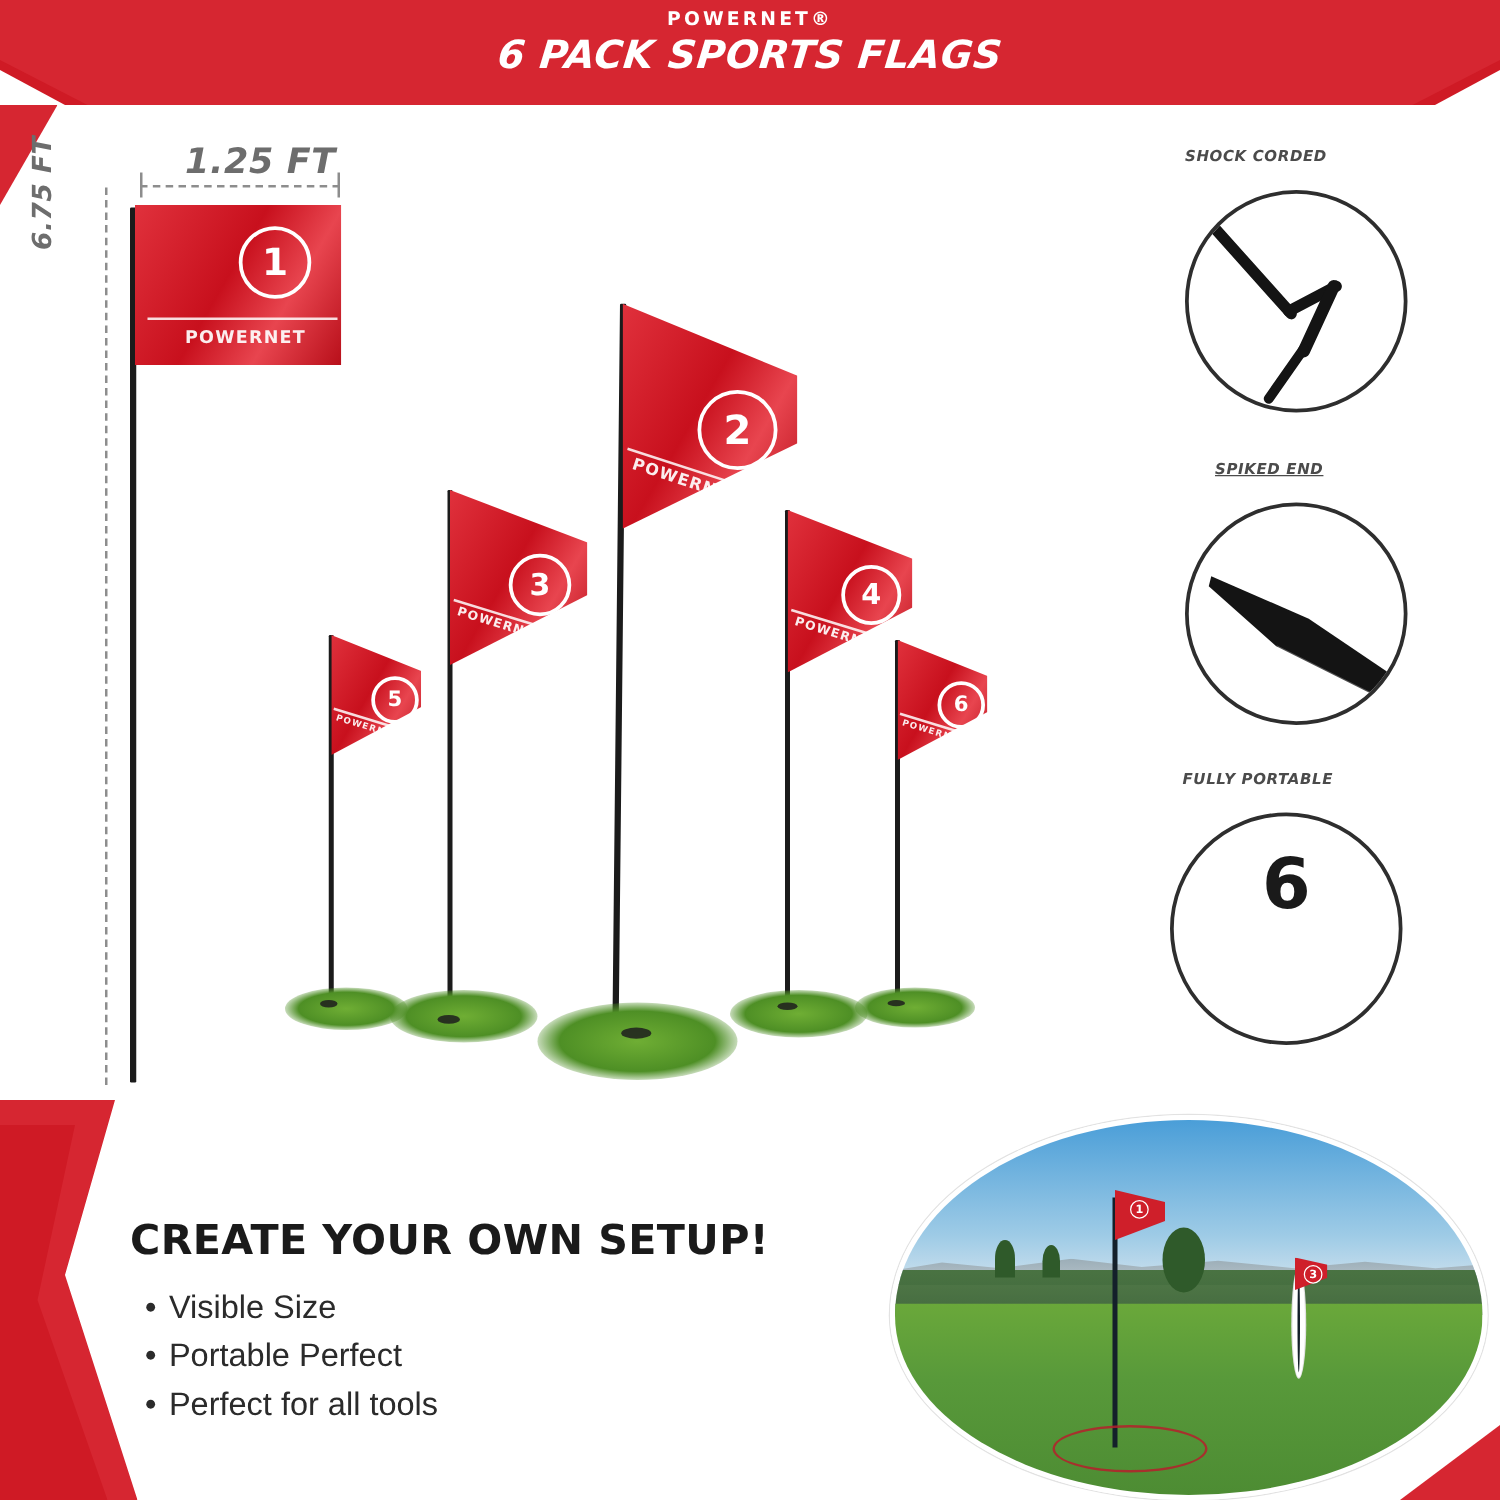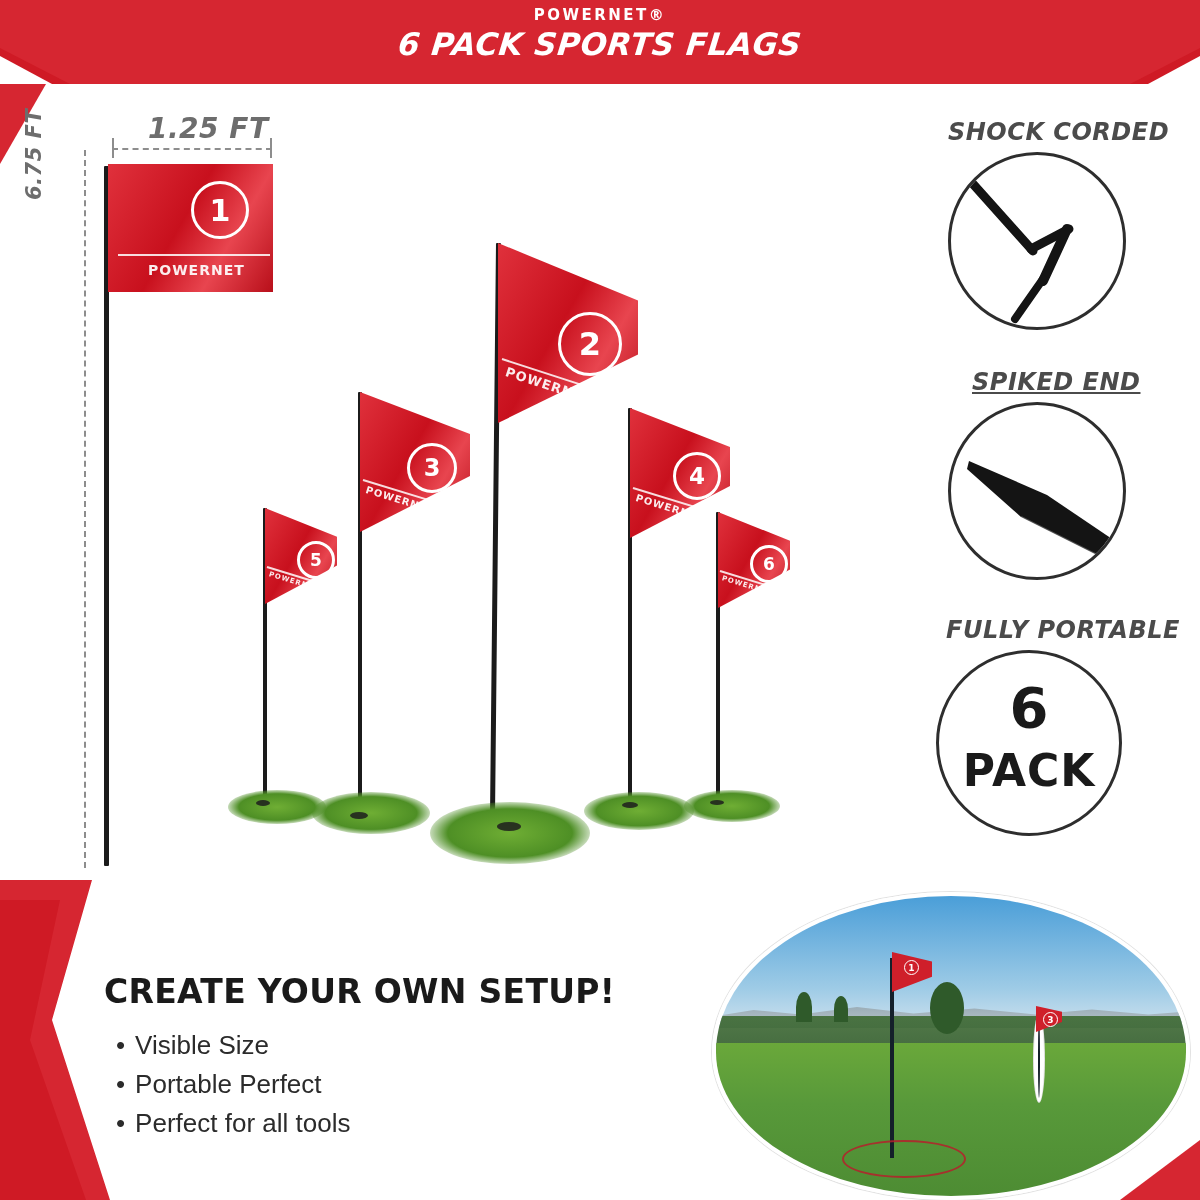--- a/index.html
+++ b/index.html
@@ -114,21 +114,21 @@
     position:absolute;
     background:radial-gradient(ellipse at 50% 50%, #6fae34 0%, #4e8f25 55%, rgba(78,143,37,0) 78%);
     border-radius:50%;
   }
   .hole{
     position:absolute;background:#1d1d1d;border-radius:50%;opacity:.85;
   }
 
   
   .feat-title{
-    position:absolute;font-size:24px;font-weight:bold;font-style:italic;
+    position:absolute;font-size:12px;font-weight:bold;font-style:italic;
     color:#4b4b4b;font-family:"DejaVu Sans", sans-serif;letter-spacing:0.5px;
     white-space:nowrap;
   }
   .circle{
     position:absolute;border-radius:50%;border:3px solid #2e2e2e;background:#fff;
     overflow:hidden;
   }
   .pack-num{
     position:absolute;width:100%;text-align:center;
     font-size:56px;font-weight:bold;color:#1a1a1a;
@@ -281,21 +281,20 @@
   <div class="circle" style="left:948px;top:402px;width:172px;height:172px;">
     <svg width="172" height="172" viewBox="0 0 172 172">
       <path d="M18 56 L96 90 L170 140 L150 152 L70 112 L16 64 Z" fill="#141414"></path>
       <path d="M70 112 L150 152" stroke="#ffffff" stroke-width="2" opacity=".25" fill="none"></path>
     </svg>
   </div>
 
   <div class="feat-title" style="left:946px;top:616px;">FULLY PORTABLE</div>
   <div class="circle" style="left:936px;top:650px;width:180px;height:180px;">
     <div class="pack-num" style="top:22px;">6</div>
-    <div class="pack-word" style="top:92px;">PACK</div>
   </div>
 
   <div class="cta-title">CREATE YOUR OWN SETUP!</div>
   <ul class="bullets">
     <li><span class="b">•</span><span>Visible Size</span></li>
     <li><span class="b">•</span><span>Portable Perfect</span></li>
     <li><span class="b">•</span><span>Perfect for all tools</span></li>
   </ul>
 
   <div class="photo">

